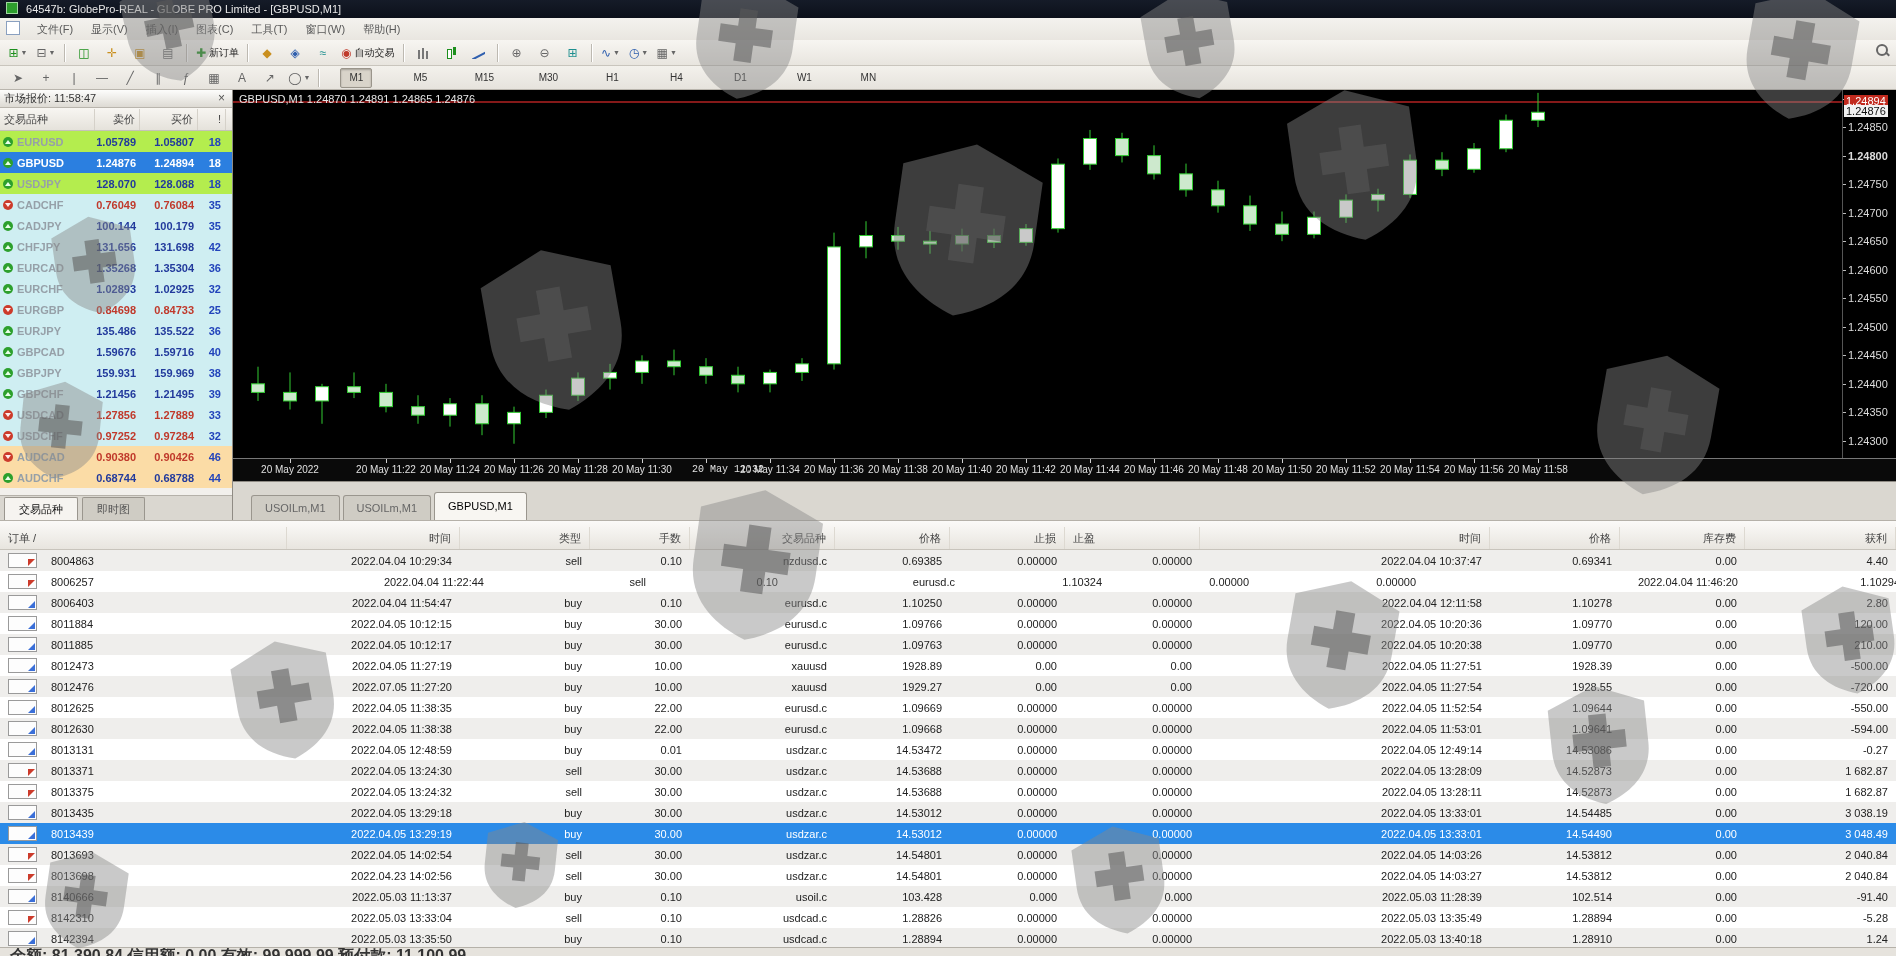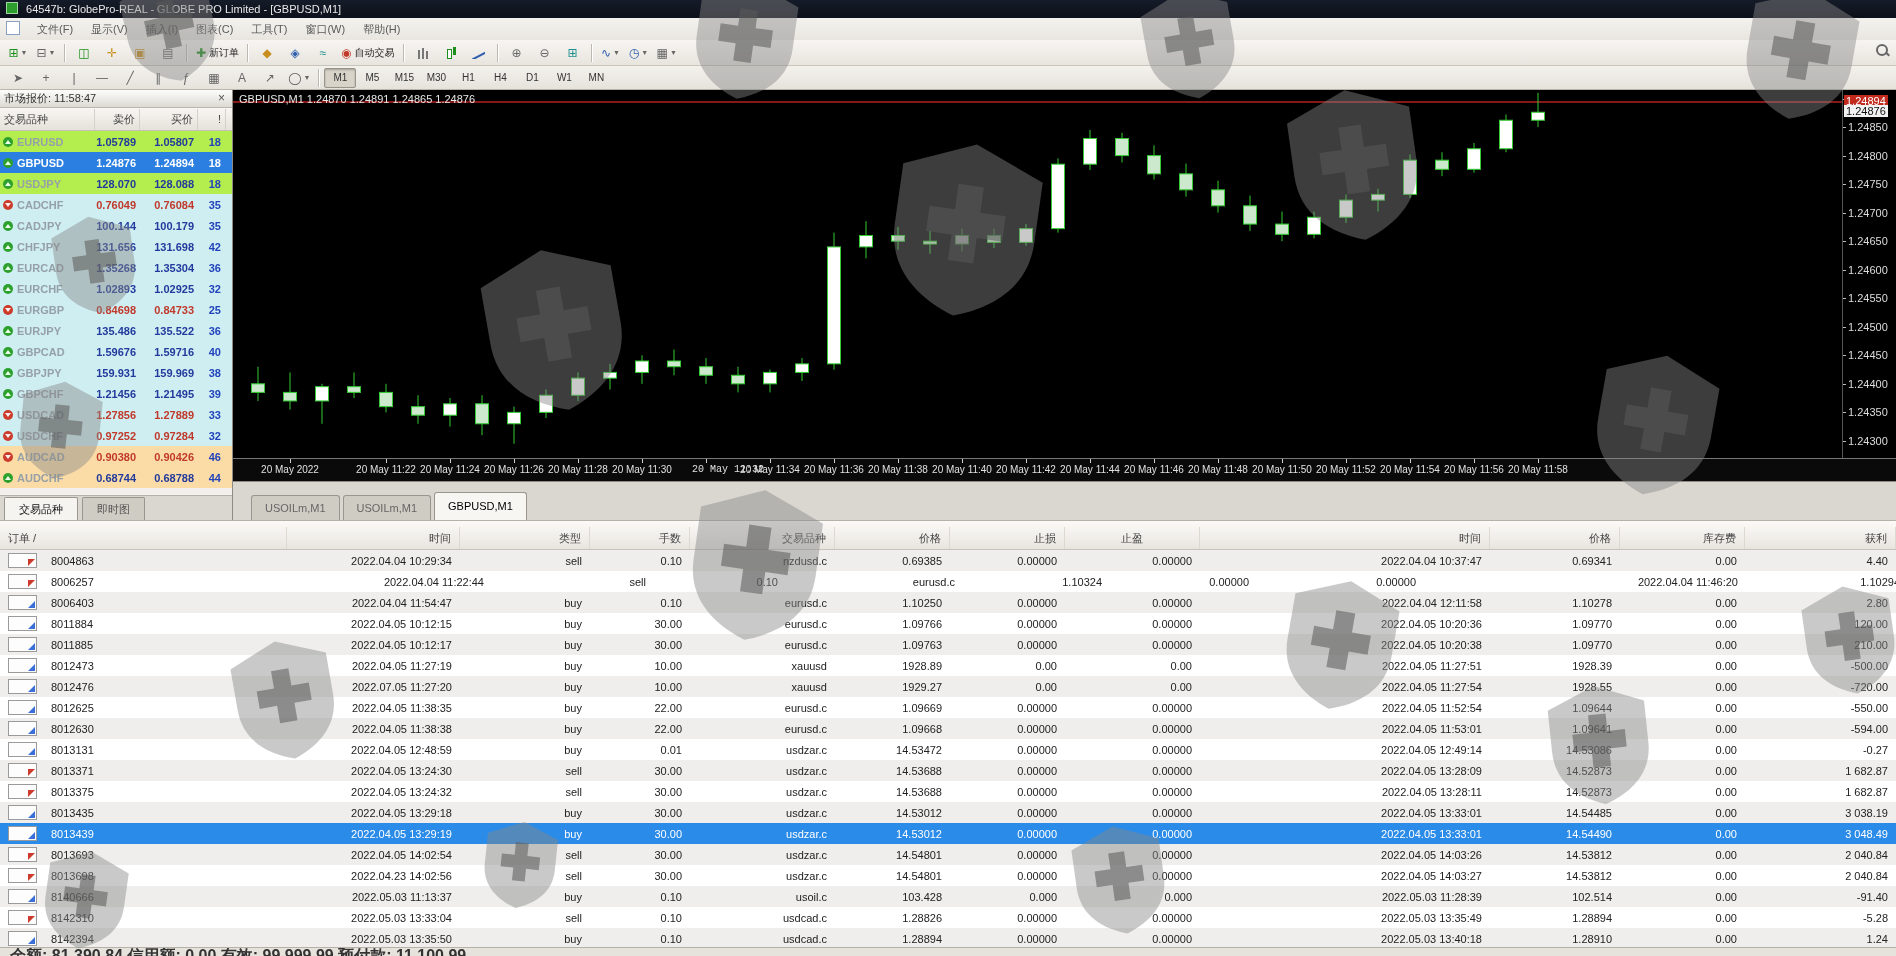--- a/index.html
+++ b/index.html
@@ -16,21 +16,21 @@
   .menu-item{display:inline-block;padding:0 9px;color:#5a5a5a;}
   .tb1{position:absolute;left:0;top:40px;width:100%;height:26px;background:linear-gradient(#f7f5f1,#e8e5df);
        border-bottom:1px solid #c9c5bd;display:flex;align-items:center;padding-left:4px;box-sizing:border-box;}
   .tb2{position:absolute;left:0;top:66px;width:100%;height:24px;background:linear-gradient(#f3f1ec,#e6e3dd);
        border-bottom:1px solid #b9b5ad;display:flex;align-items:center;padding-left:4px;box-sizing:border-box;}
   .tbtn{height:20px;min-width:20px;display:inline-flex;align-items:center;justify-content:center;margin:0 1px;
         border:1px solid transparent;border-radius:2px;color:#444;font-size:12px;padding:0 2px;white-space:nowrap;}
   .tbtn .lab{font-size:10px;color:#222;margin-left:3px;}
   .tbtn .dd{font-size:7px;color:#666;margin-left:2px;}
   .tsep{width:1px;height:18px;background:#bdb9b1;margin:0 4px;border-right:1px solid #fff;}
-  .tf-btn{height:18px;min-width:24px;display:inline-flex;align-items:center;justify-content:center;margin:0 0;
+  .tf-btn{height:18px;min-width:24px;display:inline-flex;align-items:center;justify-content:center;margin:0 16px;
           font-size:10px;color:#333;border:1px solid transparent;border-radius:2px;padding:0 3px;}
   .tf-btn.active{background:#d9d4ca;border:1px solid #9a958b;box-shadow:inset 0 1px 2px rgba(0,0,0,.25);}
   .mag{position:absolute;right:8px;top:44px;width:12px;height:12px;}
   .mag:before{content:"";position:absolute;left:0;top:0;width:8px;height:8px;border:2px solid #666;border-radius:50%;}
   .mag:after{content:"";position:absolute;left:9px;top:9px;width:5px;height:2px;background:#666;transform:rotate(45deg);}
   
   .c-green{color:#1d8f1d}.c-red{color:#c03a2b}.c-blue{color:#2f5fae}.c-gold{color:#c98f1e}.c-teal{color:#1e8f8f}.c-gray{color:#666}
   
   .i-candle{width:12px;height:12px;position:relative;}
   .i-candle:before{content:"";position:absolute;left:2px;top:2px;width:3px;height:8px;background:#fff;border:1px solid #1d8f1d;}
@@ -498,21 +498,21 @@
         <rect x="1234.5" y="58.76589147287254" width="13" height="20.539534883715916" fill="#ffffff" stroke="#33cc33"></rect>
         <line x1="1273" x2="1273" y1="24.53333333332911" y2="62.18914728682308" stroke="#33cc33"></line>
         <rect x="1266.5" y="30.238759689917572" width="13" height="28.527131782954967" fill="#ffffff" stroke="#33cc33"></rect>
         <line x1="1305" x2="1305" y1="2.8527131782878956" y2="37.08527131783132" stroke="#33cc33"></line>
         <rect x="1298.5" y="22.251162790691193" width="13" height="7.987596899226379" fill="#ffffff" stroke="#33cc33"></rect>
       </svg>
     <div class="ohlc">GBPUSD,M1  1.24870 1.24891 1.24865 1.24876</div>
     <div class="paxis" id="paxis">
         <span class="ptick" style="top: 8.55814px;">1.24900</span>
         <span class="ptick" style="top: 37.0853px;">1.24850</span>
-        <span class="ptick" style="top: 65.6124px;">1.24800</span>
+        <span class="ptick" style="top: 65.6124px; font-weight: bold;">1.24800</span>
         <span class="ptick" style="top: 94.1395px;">1.24750</span>
         <span class="ptick" style="top: 122.667px;">1.24700</span>
         <span class="ptick" style="top: 151.194px;">1.24650</span>
         <span class="ptick" style="top: 179.721px;">1.24600</span>
         <span class="ptick" style="top: 208.248px;">1.24550</span>
         <span class="ptick" style="top: 236.775px;">1.24500</span>
         <span class="ptick" style="top: 265.302px;">1.24450</span>
         <span class="ptick" style="top: 293.829px;">1.24400</span>
         <span class="ptick" style="top: 322.357px;">1.24350</span>
         <span class="ptick" style="top: 350.884px;">1.24300</span>
@@ -572,21 +572,21 @@
 
 <div class="orders">
   <div class="ord-head" id="ord-head" style="grid-template-columns: 287px 173px 130px 100px 145px 115px 115px 135px 290px 130px 125px 151px;">
       <span>订单 /</span>
       <span style="text-align: right;">时间</span>
       <span style="text-align: right;">类型</span>
       <span style="text-align: right;">手数</span>
       <span style="text-align: right;">交易品种</span>
       <span style="text-align: right;">价格</span>
       <span style="text-align: right;">止损</span>
-      <span style="text-align: center;">止盈</span>
+      <span style="text-align: left;">止盈</span>
       <span style="text-align: right;">时间</span>
       <span style="text-align: right;">价格</span>
       <span style="text-align: right;">库存费</span>
       <span style="text-align: right;">获利</span>
     </div>
   <div id="ord-rows">
       <div class="ord-row row-alt" style="grid-template-columns: 287px 173px 130px 100px 145px 115px 115px 135px 290px 130px 125px 151px;">
         <span><span class="ord-ic ic-sell"></span><span>8004863</span></span>
         <span class="num">2022.04.04 10:29:34</span>
         <span class="num">sell</span>

